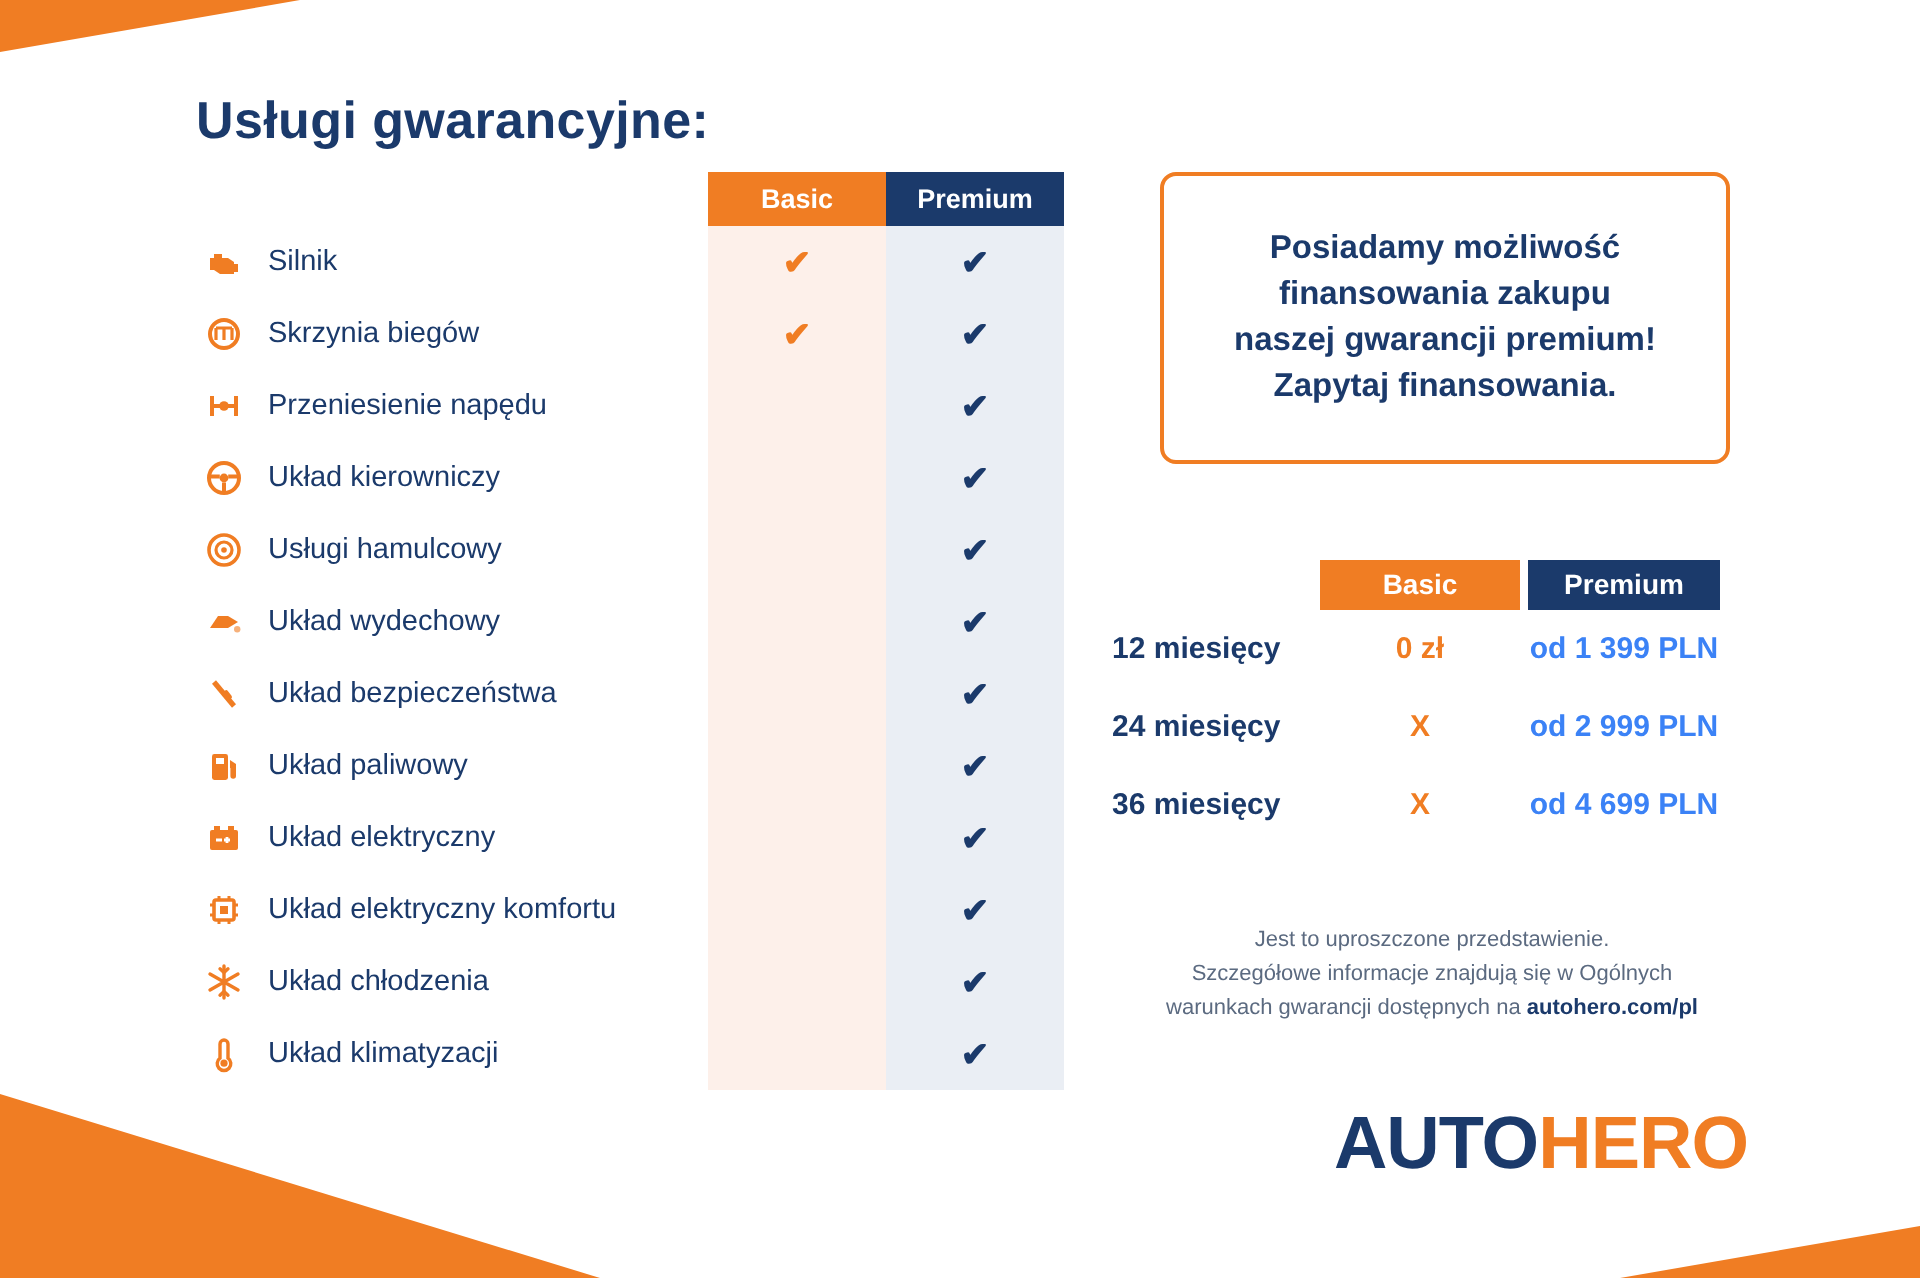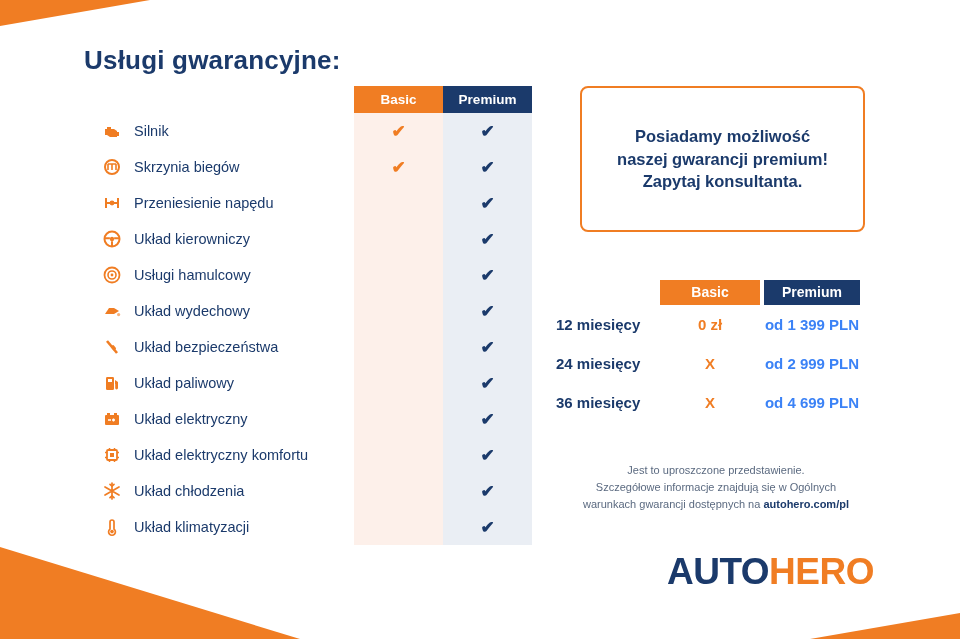--- a/index.html
+++ b/index.html
@@ -40,21 +40,21 @@
     position: absolute;
     right: 0; bottom: 0;
     width: 0; height: 0;
     border-bottom: 26px solid #f07d23;
     border-left: 150px solid transparent;
   }
 
   
   .title {
     position: absolute;
-    left: 84px;
+    left: 98px;
     top: 45px;
     font-size: 26px;
     font-weight: bold;
     color: #1b3a6b;
     letter-spacing: 0.2px;
   }
 
   
   .svc-table {
     position: absolute;
@@ -413,22 +413,23 @@
       </div>
       <div class="mark-cell basic"></div>
       <div class="mark-cell premium">✔</div>
     </div>
 
   </div>
 
   <div class="promo">
     <div class="promo-text">
       <div>Posiadamy możliwość</div>
+      <div>finansowania zakupu</div>
       <div>naszej gwarancji premium!</div>
-      <div>Zapytaj konsultanta.</div>
+      <div>Zapytaj finansowania.</div>
     </div>
   </div>
 
   <div class="price-table">
     <div class="price-head">
       <div class="phcell basic">Basic</div>
       <div class="phcell premium">Premium</div>
     </div>
 
     <div class="price-row">

